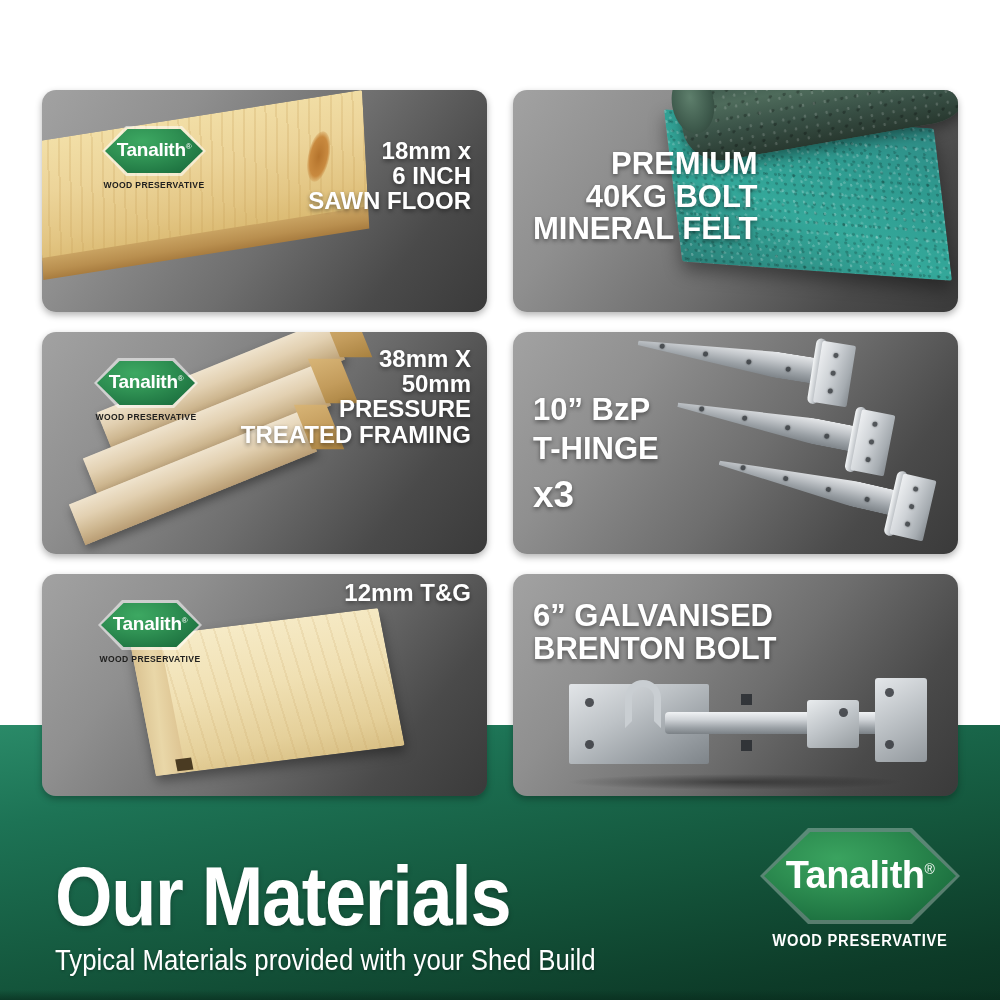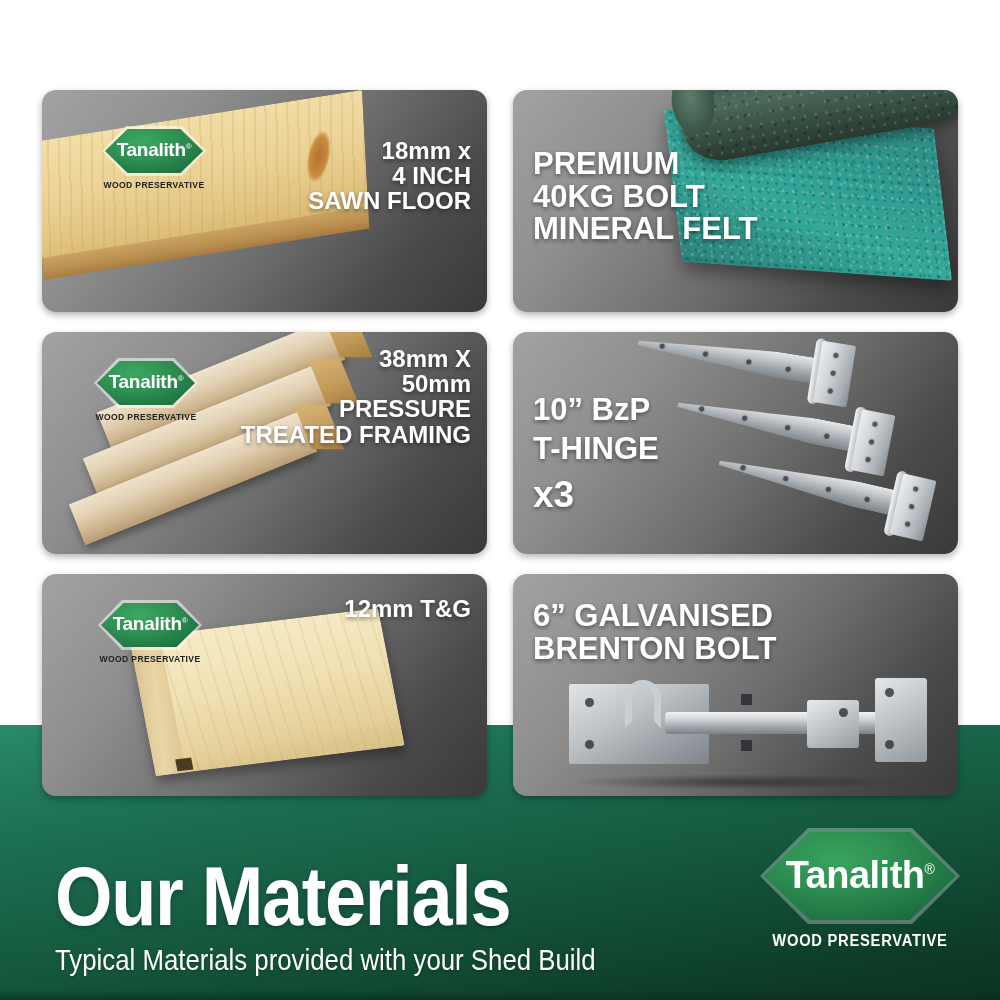--- a/index.html
+++ b/index.html
@@ -310,34 +310,34 @@
         <div class="badge" style="left:56px; top:36px;">
           <div class="bhexwrap">
             <div class="bhex o"></div>
             <div class="bhex i"></div>
             <div class="blabel"><span>Tanalith</span><sup>®</sup></div>
           </div>
           <div class="bsub">WOOD PRESERVATIVE</div>
         </div>
         <div class="card-text t-right sz-32" style="top:48px;">
           <div>18mm x</div>
-          <div>4 INCH</div>
+          <div>6 INCH</div>
           <div>SAWN FLOOR</div>
         </div>
       </div>
 
       <div class="card">
         <div class="card-inner">
           <div class="felt">
             <div class="sheet"></div>
             <div class="roll"></div>
             <div class="roll-end"></div>
           </div>
         </div>
-        <div class="card-text t-left sz-30" style="top:58px;">
+        <div class="card-text t-left sz-30" style="top:58px;text-align:right;">
           <div>PREMIUM</div>
           <div>40KG BOLT</div>
           <div>MINERAL FELT</div>
         </div>
       </div>
     </div>
 
     <div class="row">
 
       <div class="card">
@@ -436,21 +436,21 @@
           </div>
         </div>
         <div class="badge" style="left:52px; top:26px;">
           <div class="bhexwrap">
             <div class="bhex o"></div>
             <div class="bhex i"></div>
             <div class="blabel"><span>Tanalith</span><sup>®</sup></div>
           </div>
           <div class="bsub">WOOD PRESERVATIVE</div>
         </div>
-        <div class="card-text t-right sz-32" style="top:22px;margin-left:40px;">
+        <div class="card-text t-right sz-32" style="top:6px;margin-left:40px;">
           <div>12mm T&amp;G</div>
         </div>
       </div>
 
       <div class="card">
         <div class="card-inner">
           <div class="bolt">
             <div class="backplate">
               <span class="screwhole" style="left:16px; top:14px;"></span>
               <span class="screwhole" style="left:16px; top:56px;"></span>

